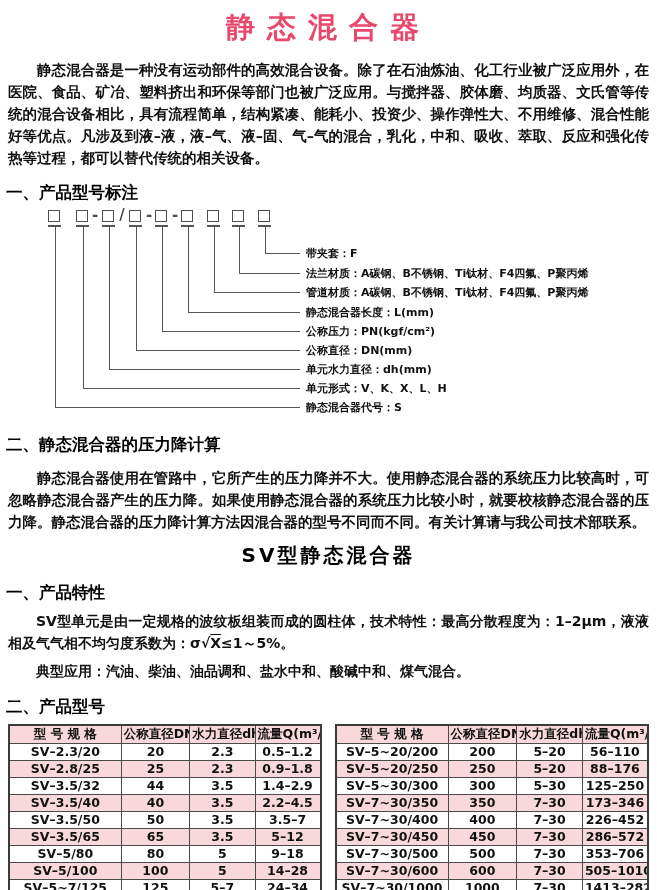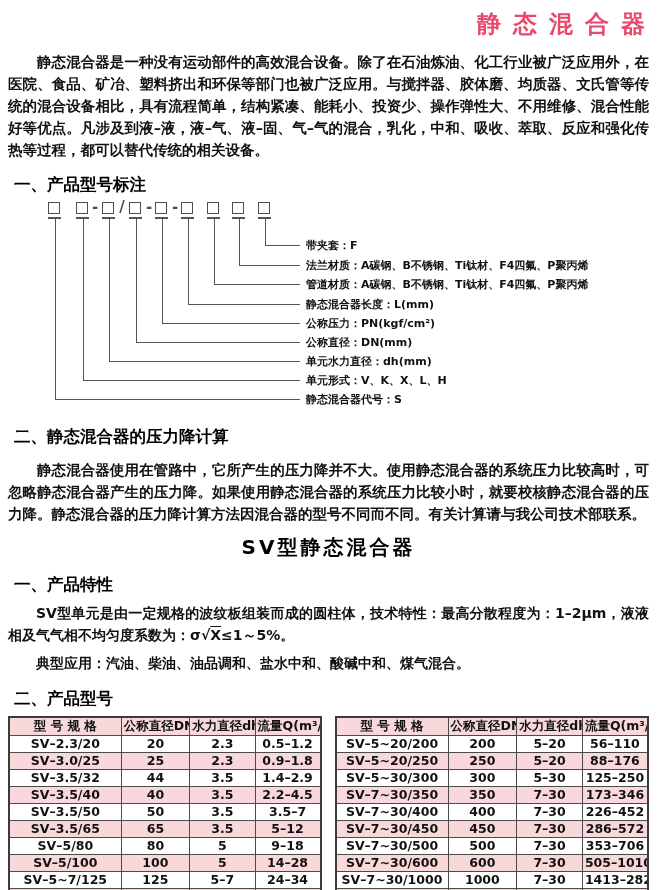--- a/index.html
+++ b/index.html
@@ -3,30 +3,30 @@
 <meta charset="utf-8">
 <style>
   * { margin:0; padding:0; box-sizing:border-box; }
   html,body { background:#ffffff; }
   .page {
     position:relative; width:657px; height:890px; margin:0 auto;
     background:#ffffff; overflow:hidden;
     font-family:"DejaVu Sans", sans-serif; color:#1a1a1a;
   }
   .doc-title {
-    padding-top:8px; text-align:right;
-    font-size:24px; font-weight:bold; letter-spacing:12px;
+    padding-top:8px; text-align:center;
+    font-size:29px; font-weight:bold; letter-spacing:12px;
     color:#e8486b;
   }
   .para {
     margin:11px 8px 0 8px; font-size:14.5px; font-weight:bold;
     line-height:22px; text-align:justify; text-indent:2em; color:#111;
   }
   .sec-heading {
-    margin:13px 0 0 14px; font-size:16.5px; font-weight:bold; color:#000;
+    margin:13px 0 0 6px; font-size:16.5px; font-weight:bold; color:#000;
   }
   
   .diagram { position:relative; height:214px; margin-top:3px; }
   .code-box {
     position:absolute; top:3px; width:12px; height:12px;
     border:1.5px solid #4d4d4d; background:#fff;
   }
   .code-sep {
     position:absolute; top:1px; width:10px; text-align:center;
     font-size:15px; font-weight:bold; color:#4d4d4d; line-height:15px;
@@ -155,21 +155,21 @@
         </tr>
       </thead>
       <tbody>
           <tr>
             <td>SV–2.3/20</td>
             <td>20</td>
             <td>2.3</td>
             <td>0.5–1.2</td>
           </tr>
           <tr>
-            <td>SV–3.0/25</td>
+            <td>SV–2.8/25</td>
             <td>25</td>
             <td>2.3</td>
             <td>0.9–1.8</td>
           </tr>
           <tr>
             <td>SV–3.5/32</td>
             <td>44</td>
             <td>3.5</td>
             <td>1.4–2.9</td>
           </tr>

